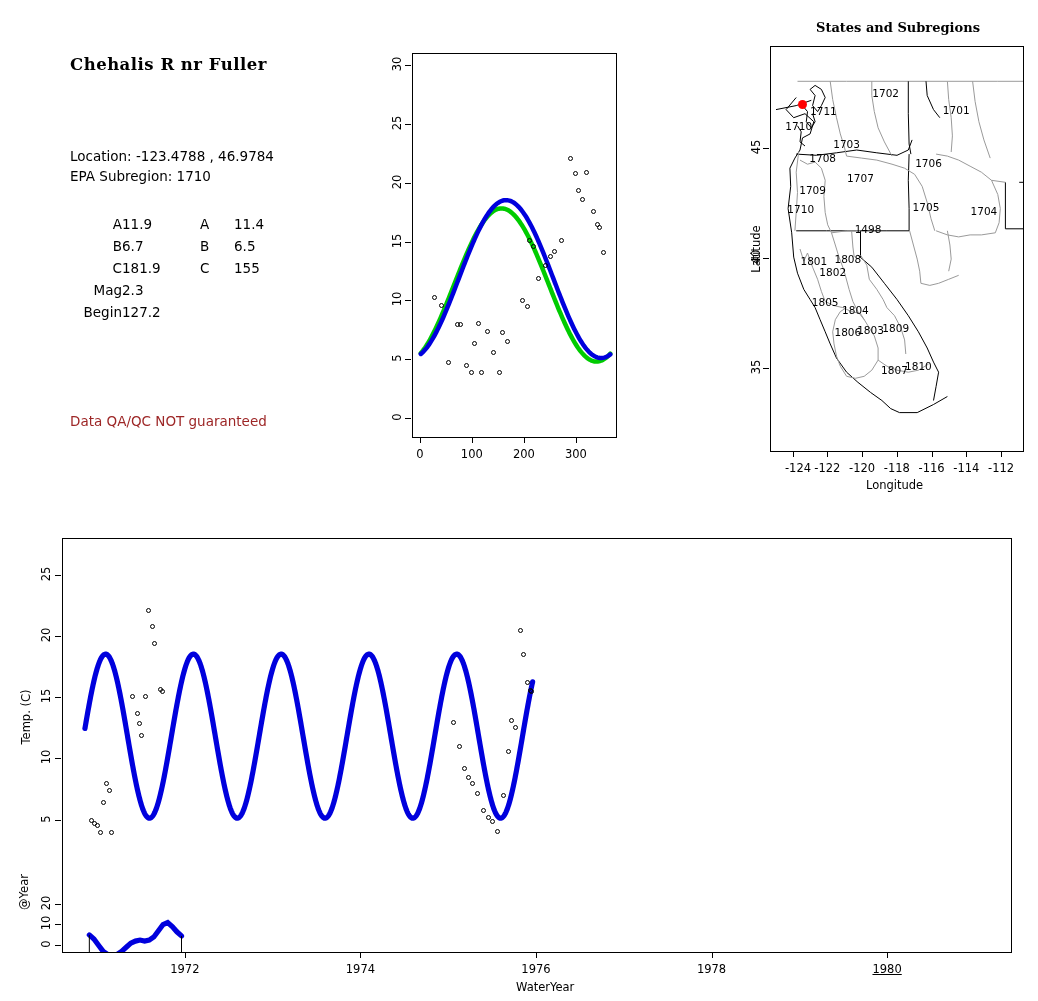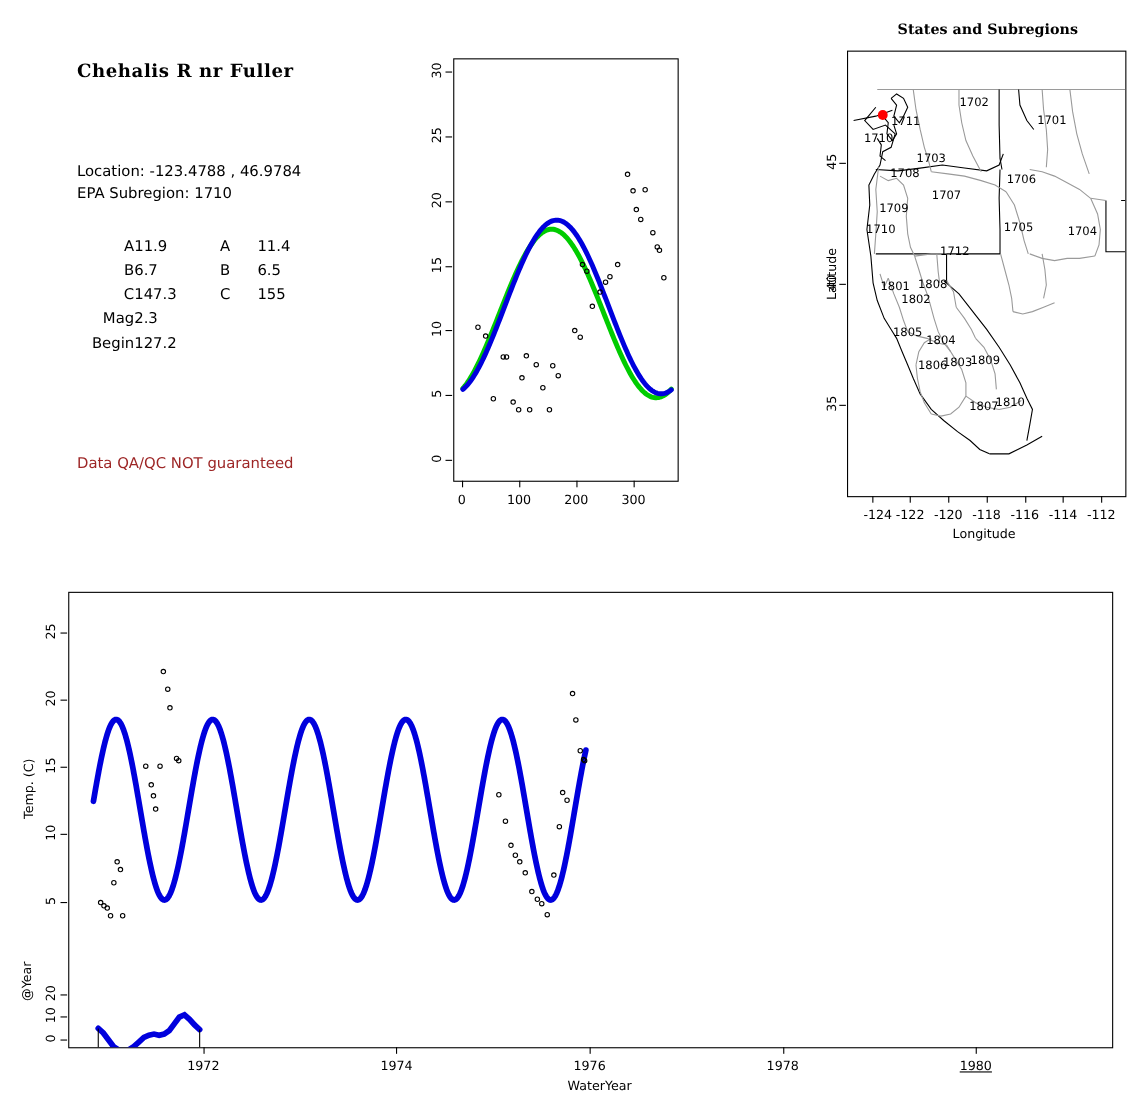--- a/index.html
+++ b/index.html
@@ -59,21 +59,21 @@
             <td class="v2">11.4</td>
           </tr>
           <tr>
             <td class="k">B</td>
             <td class="v">6.7</td>
             <td class="k2">B</td>
             <td class="v2">6.5</td>
           </tr>
           <tr>
             <td class="k">C</td>
-            <td class="v">147.3</td>
+            <td class="v">181.9</td>
             <td class="k2">C</td>
             <td class="v2">155</td>
           </tr>
           <tr>
             <td class="k">Mag</td>
             <td class="v">2.3</td>
             <td class="k2"></td>
             <td class="v2"></td>
           </tr>
           <tr>
@@ -214,21 +214,21 @@
         <div class="mlabel" style="left: 75.6px; top: 96.96px; transform: translate(-50%, -50%);">1703</div>
         <div class="mlabel" style="left: 212.94px; top: 163.62px; transform: translate(-50%, -50%);">1704</div>
         <div class="mlabel" style="left: 154.98px; top: 159.58px; transform: translate(-50%, -50%);">1705</div>
         <div class="mlabel" style="left: 157.5px; top: 115.948px; transform: translate(-50%, -50%);">1706</div>
         <div class="mlabel" style="left: 89.46px; top: 131.3px; transform: translate(-50%, -50%); text-align: center;">1707</div>
         <div class="mlabel" style="left: 51.66px; top: 111.1px; transform: translate(-50%, -50%);">1708</div>
         <div class="mlabel" style="left: 41.58px; top: 143.42px; transform: translate(-50%, -50%);">1709</div>
         <div class="mlabel" style="left: 29.736px; top: 161.6px; transform: translate(-50%, -50%);">1710</div>
         <div class="mlabel" style="left: 27.72px; top: 79.184px; transform: translate(-50%, -50%);">1710</div>
         <div class="mlabel" style="left: 52.416px; top: 63.832px; transform: translate(-50%, -50%);">1711</div>
-        <div class="mlabel" style="left: 97.02px; top: 181.8px; transform: translate(-50%, -50%);">1712</div>
+        <div class="mlabel" style="left: 97.02px; top: 181.8px; transform: translate(-50%, -50%);">1498</div>
         <div class="mlabel" style="left: 42.84px; top: 214.12px; transform: translate(-50%, -50%);">1801</div>
         <div class="mlabel" style="left: 61.74px; top: 224.624px; transform: translate(-50%, -50%);">1802</div>
         <div class="mlabel" style="left: 99.54px; top: 282.8px; transform: translate(-50%, -50%);">1803</div>
         <div class="mlabel" style="left: 84.42px; top: 262.6px; transform: translate(-50%, -50%);">1804</div>
         <div class="mlabel" style="left: 54.18px; top: 254.52px; transform: translate(-50%, -50%);">1805</div>
         <div class="mlabel" style="left: 76.86px; top: 284.82px; transform: translate(-50%, -50%);">1806</div>
         <div class="mlabel" style="left: 123.48px; top: 323.2px; transform: translate(-50%, -50%);">1807</div>
         <div class="mlabel" style="left: 76.86px; top: 212.1px; transform: translate(-50%, -50%);">1808</div>
         <div class="mlabel" style="left: 124.74px; top: 280.78px; transform: translate(-50%, -50%);">1809</div>
         <div class="mlabel" style="left: 147.42px; top: 319.16px; transform: translate(-50%, -50%);">1810</div>

